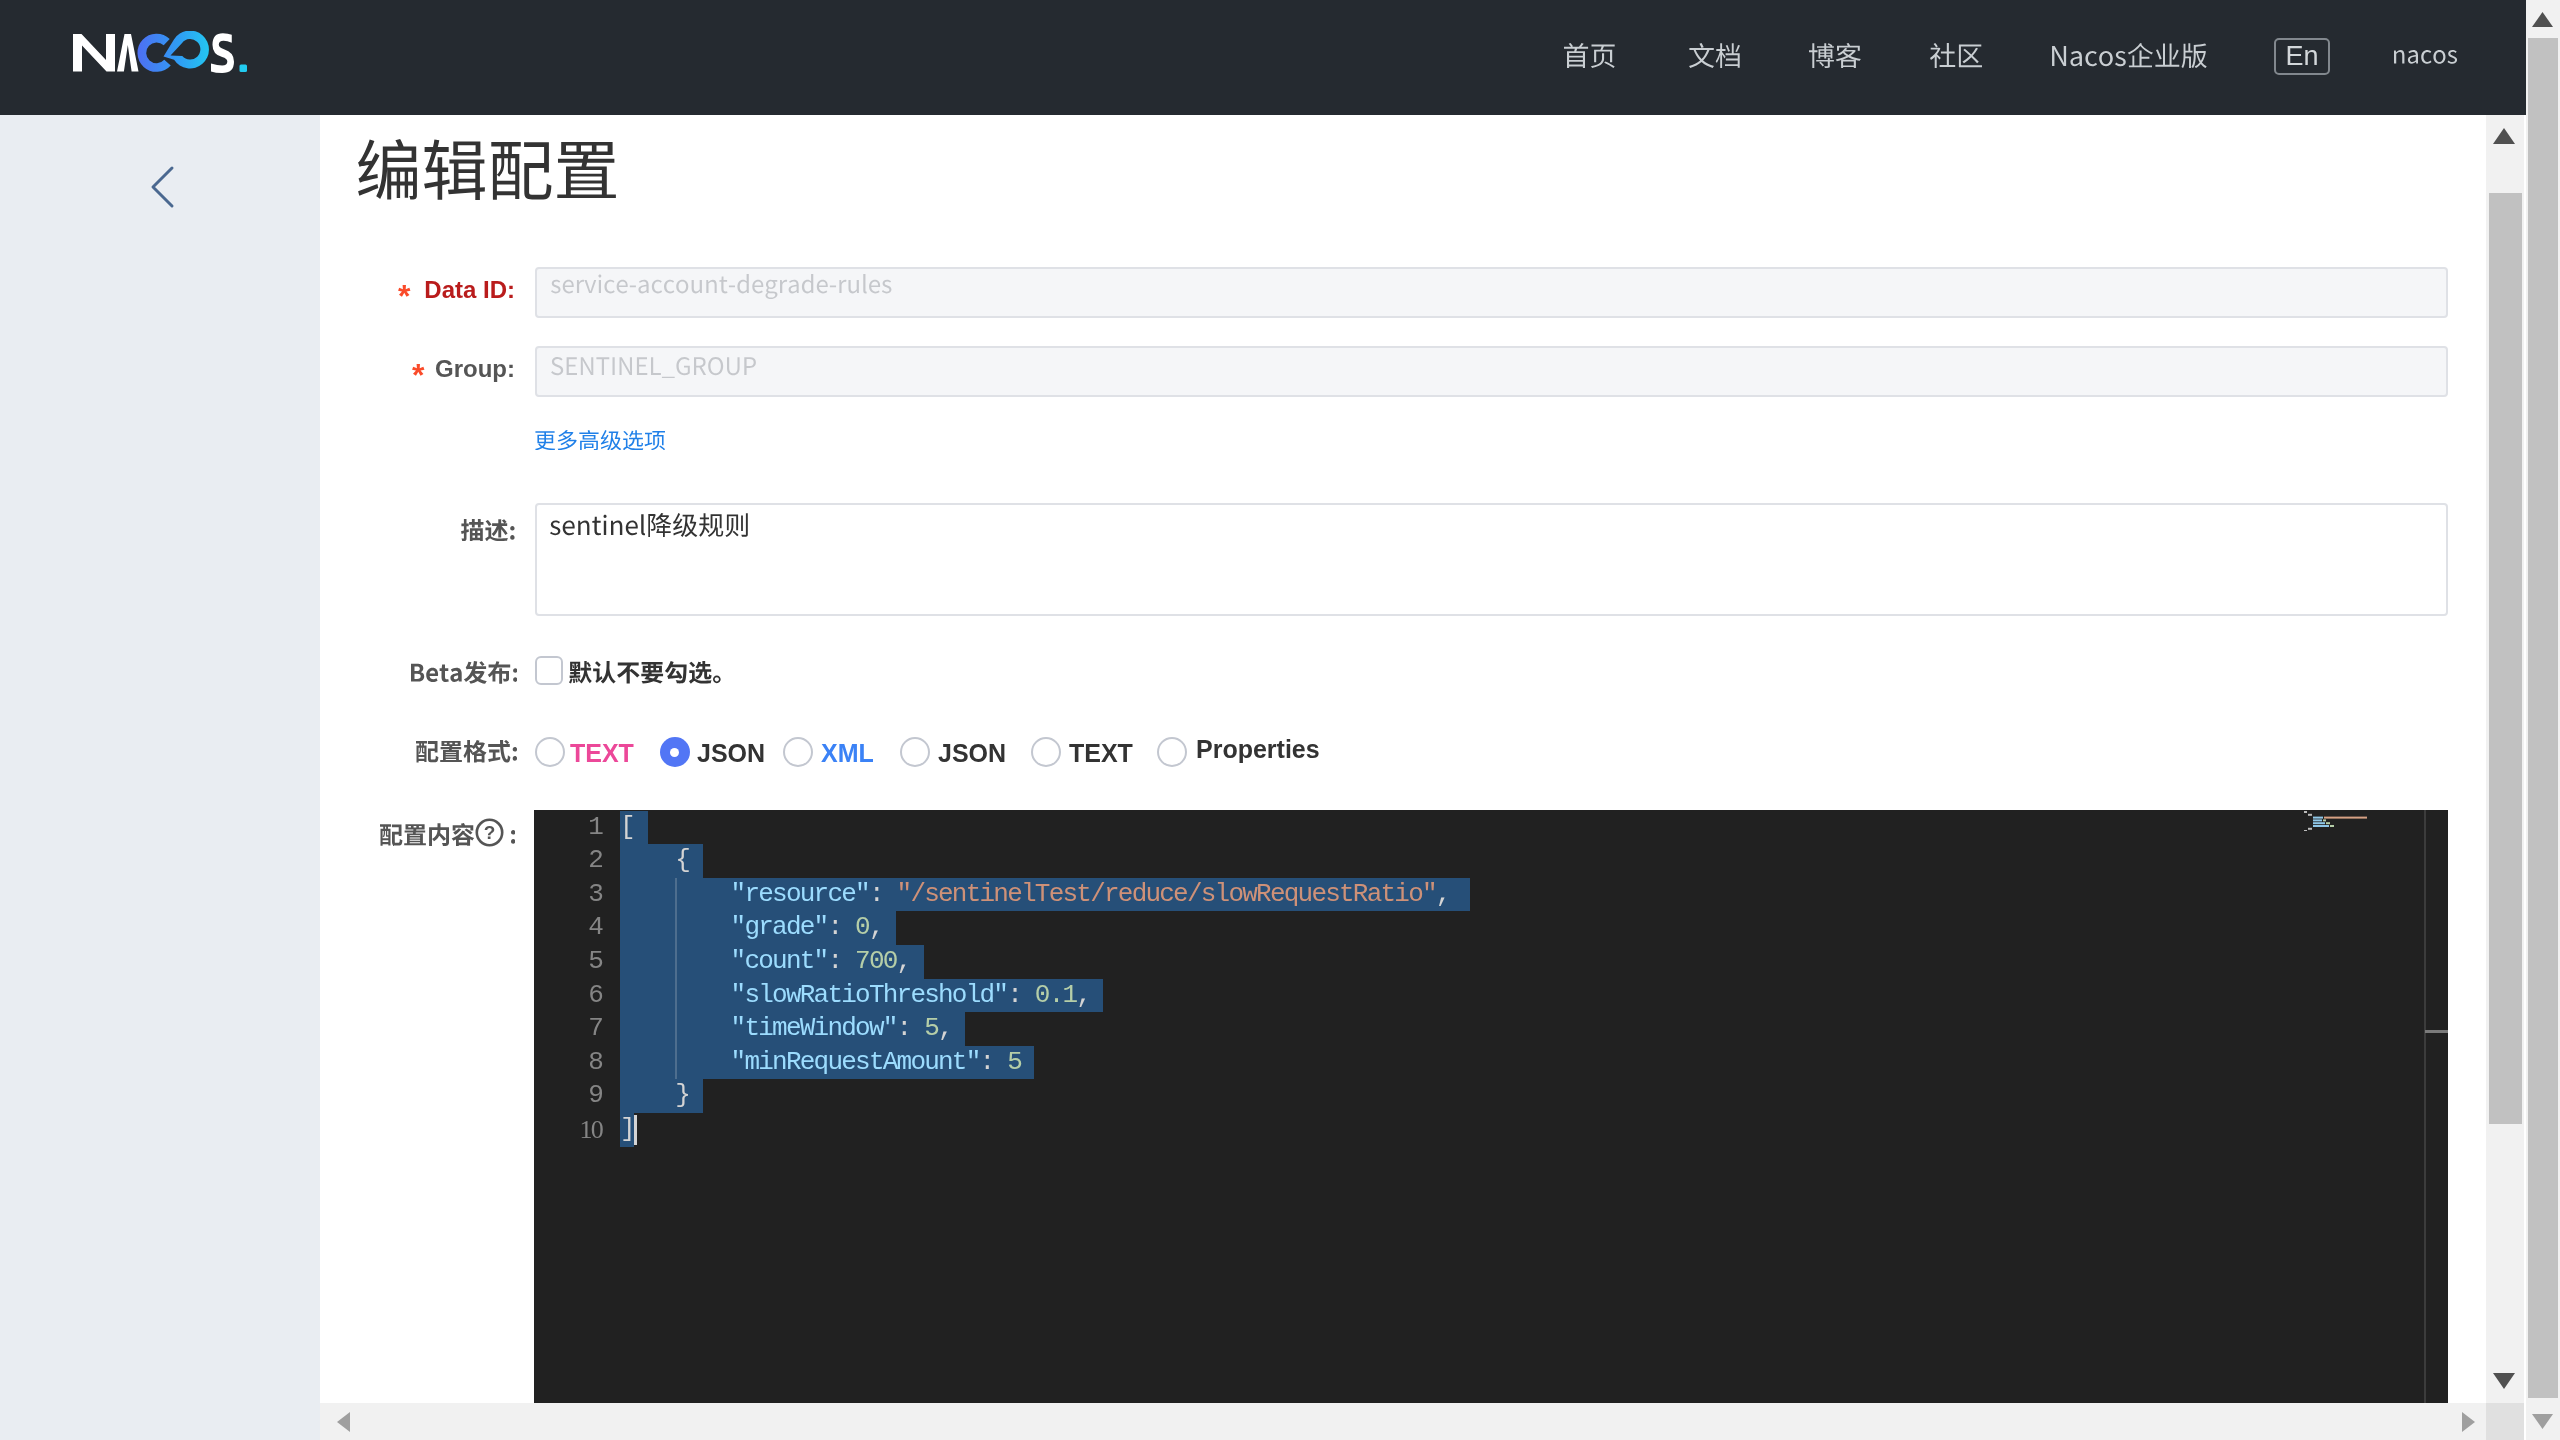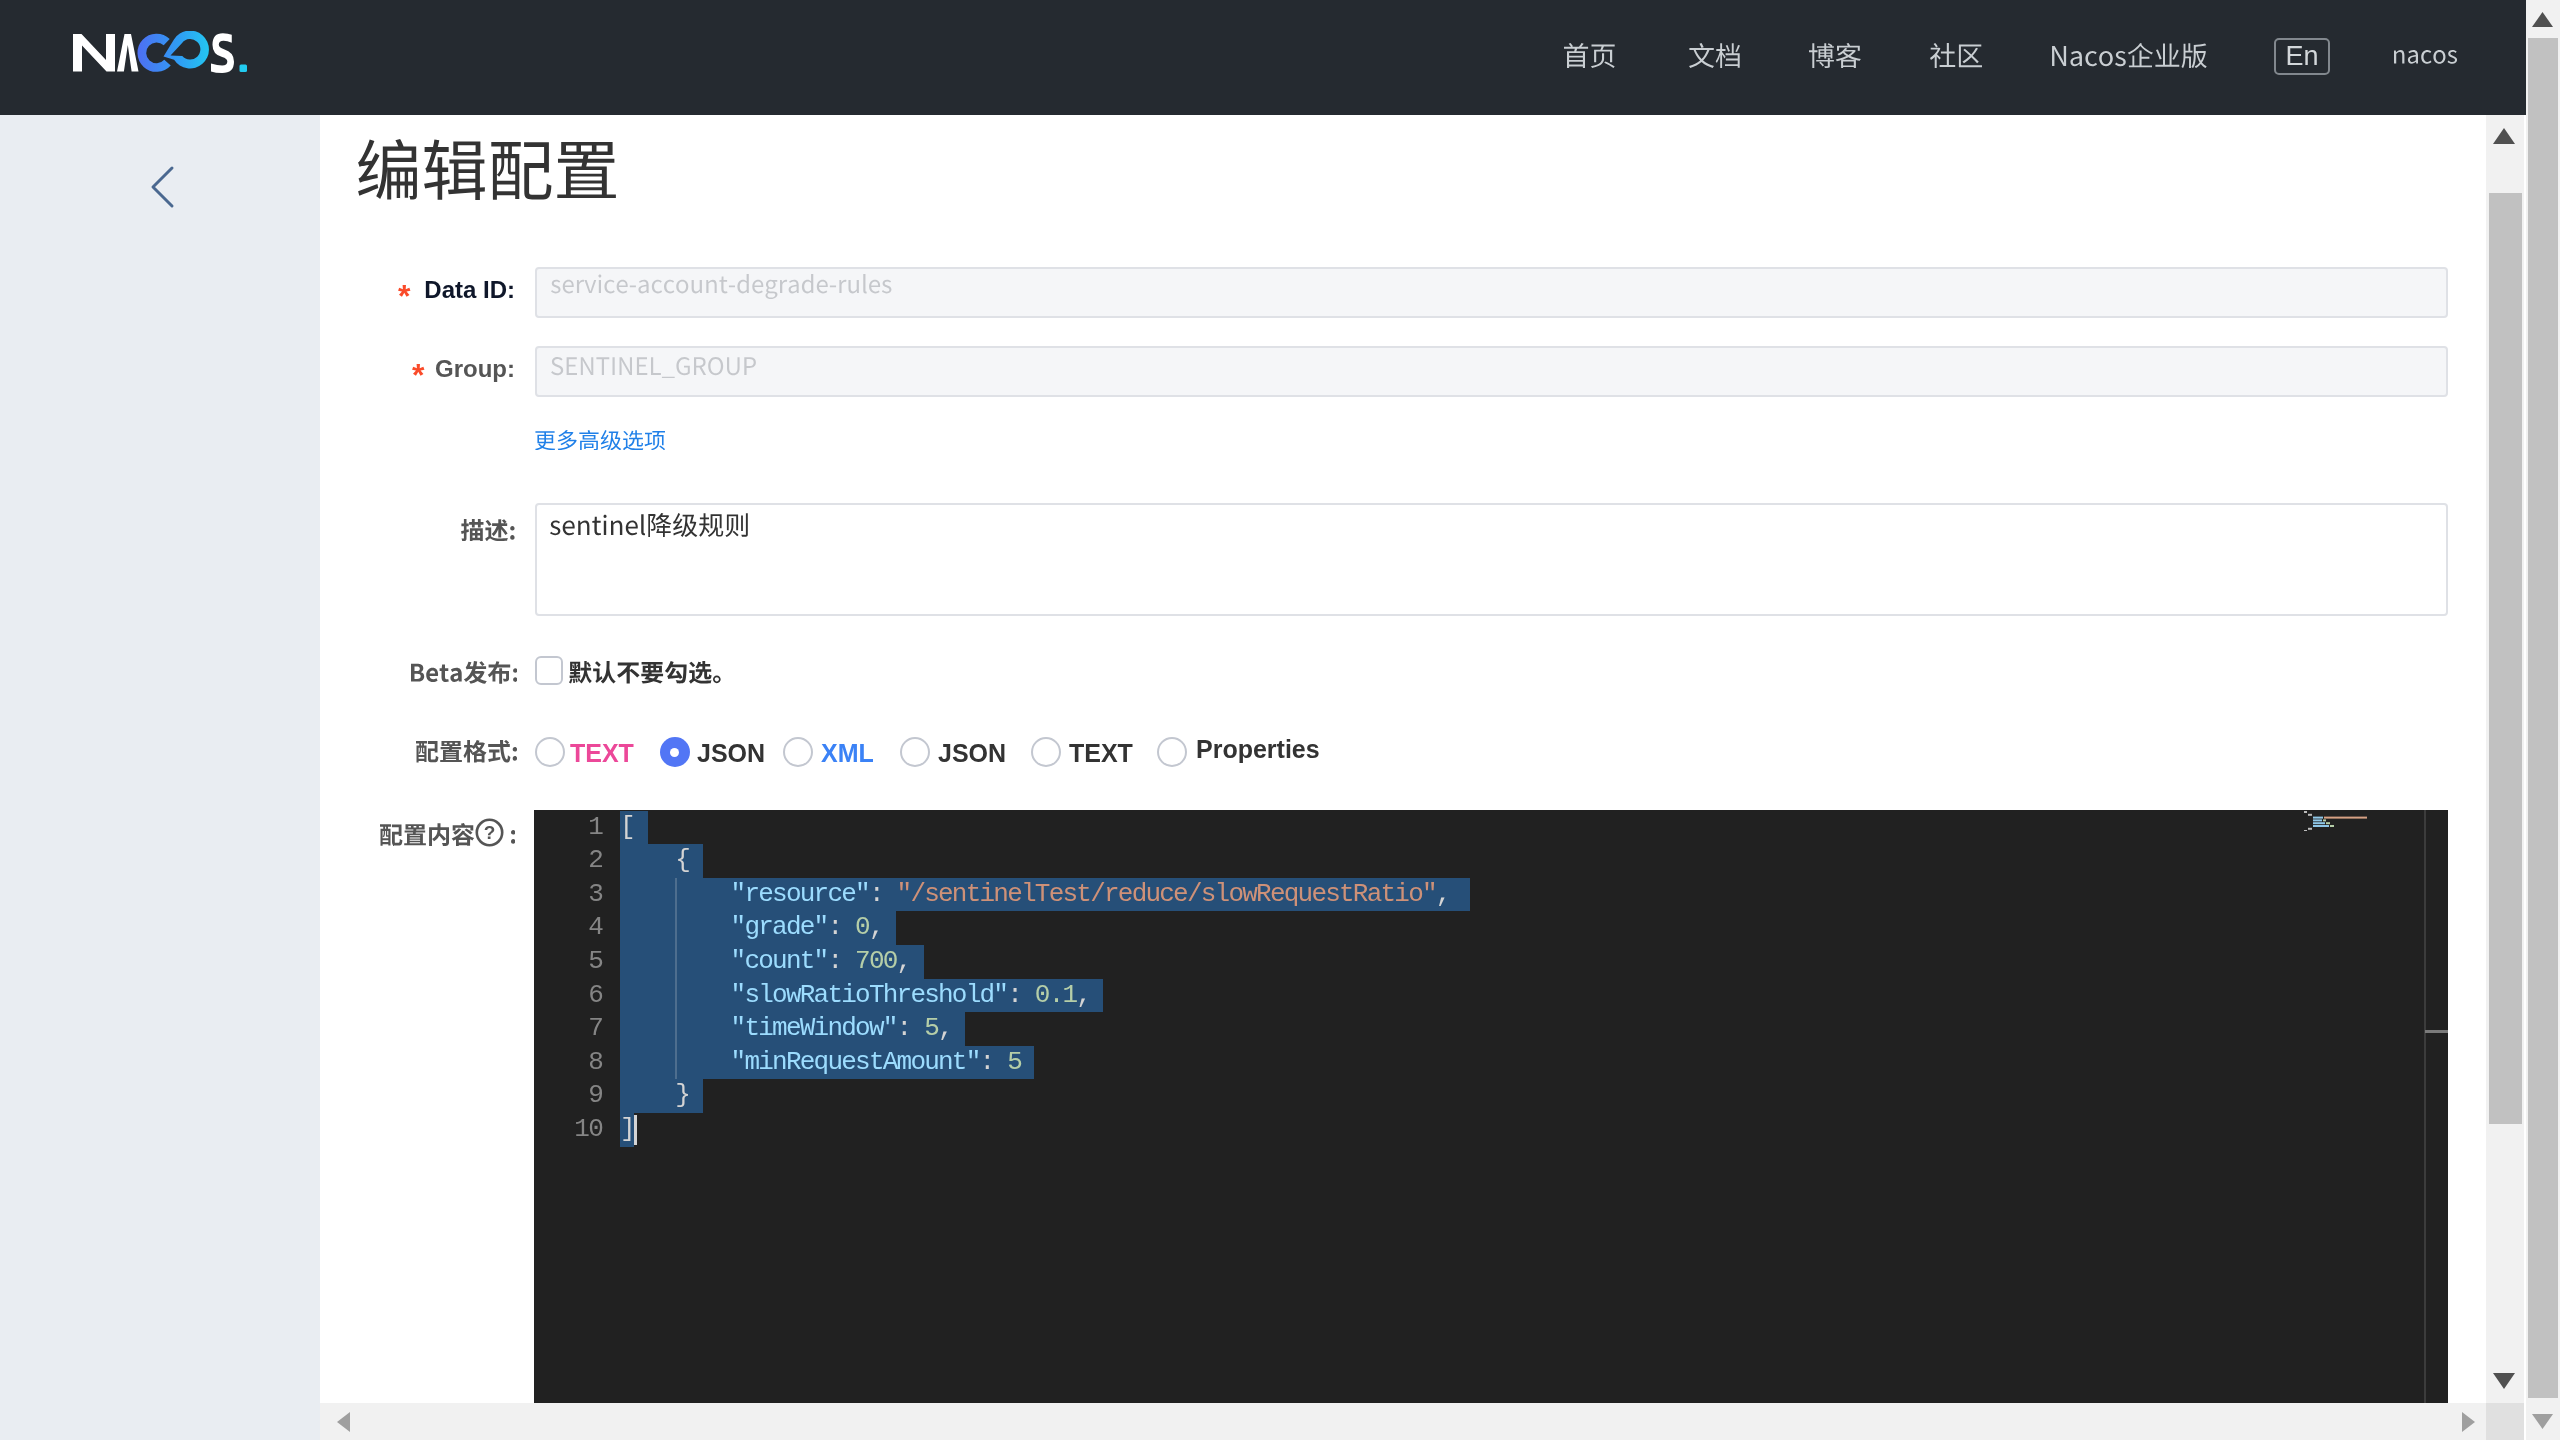--- a/index.html
+++ b/index.html
@@ -45,21 +45,21 @@
 <svg style="position:absolute;left:2394.0px;top:50.3px" width="63.1" height="13.7" viewBox="2.2 -13.4 63.1 13.7">
     <path fill="#c9ced2" d="M2.2 0.0H4.4V-9.5C5.7 -10.8 6.6 -11.4 8.0 -11.4C9.7 -11.4 10.4 -10.4 10.4 -8.0V0.0H12.6V-8.3C12.6 -11.6 11.4 -13.4 8.6 -13.4C6.9 -13.4 5.5 -12.4 4.3 -11.1H4.2L4.0 -13.0H2.2Z M19.8 0.3C21.5 0.3 22.9 -0.5 24.2 -1.6H24.2L24.4 0.0H26.2V-8.0C26.2 -11.3 24.9 -13.4 21.7 -13.4C19.6 -13.4 17.8 -12.4 16.6 -11.7L17.4 -10.2C18.5 -10.8 19.8 -11.5 21.4 -11.5C23.5 -11.5 24.0 -9.9 24.0 -8.3C18.5 -7.6 16.1 -6.2 16.1 -3.4C16.1 -1.0 17.7 0.3 19.8 0.3ZM20.5 -1.5C19.2 -1.5 18.2 -2.0 18.2 -3.5C18.2 -5.2 19.7 -6.3 24.0 -6.8V-3.2C22.8 -2.0 21.7 -1.5 20.5 -1.5Z M35.5 0.3C37.1 0.3 38.5 -0.3 39.7 -1.3L38.8 -2.8C37.9 -2.1 36.9 -1.5 35.7 -1.5C33.3 -1.5 31.7 -3.5 31.7 -6.5C31.7 -9.5 33.4 -11.5 35.8 -11.5C36.8 -11.5 37.6 -11.1 38.4 -10.4L39.5 -11.8C38.5 -12.6 37.4 -13.4 35.7 -13.4C32.3 -13.4 29.4 -10.8 29.4 -6.5C29.4 -2.2 32.0 0.3 35.5 0.3Z M47.7 0.3C50.9 0.3 53.7 -2.2 53.7 -6.5C53.7 -10.8 50.9 -13.4 47.7 -13.4C44.5 -13.4 41.6 -10.8 41.6 -6.5C41.6 -2.2 44.5 0.3 47.7 0.3ZM47.7 -1.5C45.4 -1.5 43.9 -3.5 43.9 -6.5C43.9 -9.5 45.4 -11.5 47.7 -11.5C49.9 -11.5 51.5 -9.5 51.5 -6.5C51.5 -3.5 49.9 -1.5 47.7 -1.5Z M60.6 0.3C63.6 0.3 65.3 -1.4 65.3 -3.6C65.3 -6.0 63.2 -6.8 61.3 -7.5C59.9 -8.1 58.5 -8.5 58.5 -9.8C58.5 -10.8 59.3 -11.7 60.9 -11.7C62.1 -11.7 63.0 -11.2 63.9 -10.5L64.9 -11.9C64.0 -12.7 62.5 -13.4 60.9 -13.4C58.1 -13.4 56.4 -11.7 56.4 -9.7C56.4 -7.4 58.4 -6.6 60.2 -5.9C61.7 -5.4 63.2 -4.8 63.2 -3.4C63.2 -2.3 62.4 -1.4 60.6 -1.4C59.1 -1.4 57.9 -2.0 56.8 -3.0L55.7 -1.5C56.9 -0.5 58.7 0.3 60.6 0.3Z"></path>
   </svg>
 <svg class="abs" style="left:148px;top:165px" width="28" height="44" viewBox="0 0 28 44">
 <path fill="none" stroke="#4a6890" stroke-width="3" stroke-linecap="round" stroke-linejoin="round" d="M24 3 L5 22 L24 41"></path>
   </svg>
 <svg style="position:absolute;left:358.0px;top:138.9px" width="257.9" height="61.1" viewBox="2.5 -55.8 257.9 61.1">
     <path fill="#333" d="M2.6 -3.6 3.8 1.0C9.2 -1.2 16.2 -4.0 22.8 -6.8L21.9 -10.8C14.7 -8.0 7.5 -5.2 2.6 -3.6ZM4.0 -27.9C5.0 -28.4 6.5 -28.7 13.5 -29.7C11.0 -25.5 8.7 -22.1 7.7 -20.9C5.7 -18.3 4.4 -16.6 3.0 -16.4C3.5 -15.2 4.2 -12.9 4.5 -12.0C5.7 -12.8 7.8 -13.5 22.4 -16.8C22.2 -17.9 22.0 -19.7 22.0 -20.9L11.0 -18.6C15.7 -24.7 20.3 -32.1 24.0 -39.4L20.0 -41.7C18.9 -39.1 17.5 -36.6 16.2 -34.1L8.8 -33.3C12.5 -39.1 16.2 -46.6 18.9 -53.8L14.2 -55.4C11.8 -47.5 7.4 -38.7 6.0 -36.6C4.7 -34.3 3.6 -32.7 2.5 -32.4C3.0 -31.2 3.8 -28.9 4.0 -27.9ZM41.2 -23.1V-13.3H35.7V-23.1ZM44.6 -23.1H49.2V-13.3H44.6ZM31.7 -27.2V4.8H35.7V-9.4H41.2V3.1H44.6V-9.4H49.2V3.0H52.6V-9.4H57.5V0.5C57.5 0.9 57.3 1.1 56.8 1.1C56.4 1.1 55.2 1.1 53.7 1.1C54.3 2.1 54.7 3.7 54.8 4.8C57.2 4.8 58.7 4.7 59.9 4.1C61.1 3.4 61.4 2.3 61.4 0.5V-27.3L57.5 -27.2ZM52.6 -23.1H57.5V-13.3H52.6ZM39.9 -54.5C41.0 -52.7 42.0 -50.3 42.8 -48.3H27.3V-34.0C27.3 -23.8 26.7 -9.2 20.7 1.4C21.7 1.8 23.8 3.3 24.6 4.2C30.7 -6.5 31.8 -22.1 31.9 -32.9H60.7V-48.3H48.1C47.3 -50.5 46.0 -53.5 44.6 -55.8ZM31.9 -44.1H56.1V-37.0H31.9Z M102.4 -49.6H120.1V-42.9H102.4ZM97.8 -53.3V-39.2H124.9V-53.3ZM71.3 -21.9C71.9 -22.4 73.9 -22.8 76.1 -22.8H82.1V-13.3L68.6 -11.0L69.7 -6.2L82.1 -8.7V5.0H86.7V-9.6L94.2 -11.2L93.9 -15.4L86.7 -14.1V-22.8H92.7V-27.3H86.7V-37.5H82.1V-27.3H75.8C77.6 -31.9 79.5 -37.3 81.0 -42.9H93.2V-47.7H82.3C82.8 -49.9 83.4 -52.2 83.8 -54.5L78.9 -55.4C78.6 -52.9 78.1 -50.2 77.5 -47.7H69.1V-42.9H76.4C75.0 -37.6 73.6 -33.3 72.9 -31.6C71.8 -28.7 71.0 -26.6 69.8 -26.3C70.4 -25.1 71.1 -22.8 71.3 -21.9ZM119.8 -31.2V-25.5H103.0V-31.2ZM92.4 -5.0 93.2 -0.5 119.8 -2.6V5.3H124.4V-3.0L129.3 -3.4L129.4 -7.6L124.4 -7.3V-31.2H128.9V-35.3H93.9V-31.2H98.4V-5.4ZM119.8 -21.7V-16.0H103.0V-21.7ZM119.8 -12.2V-6.9L103.0 -5.7V-12.2Z M168.6 -52.5V-47.7H188.6V-31.7H168.8V-3.0C168.8 3.0 170.6 4.6 176.7 4.6C178.0 4.6 186.4 4.6 187.8 4.6C193.8 4.6 195.3 1.6 195.9 -9.2C194.5 -9.5 192.5 -10.4 191.3 -11.3C190.9 -1.8 190.5 -0.1 187.5 -0.1C185.7 -0.1 178.7 -0.1 177.3 -0.1C174.2 -0.1 173.6 -0.5 173.6 -3.0V-26.9H188.6V-22.4H193.4V-52.5ZM141.4 -10.4H159.7V-3.6H141.4ZM141.4 -14.1V-36.5H145.9V-31.3C145.9 -27.7 145.3 -23.4 141.4 -20.1C142.1 -19.7 143.2 -18.7 143.6 -18.1C147.8 -21.9 148.7 -27.2 148.7 -31.2V-36.5H152.4V-24.0C152.4 -20.9 153.2 -20.3 155.8 -20.3C156.3 -20.3 158.5 -20.3 159.1 -20.3H159.7V-14.1ZM135.8 -52.9V-48.4H145.3V-40.8H137.4V5.0H141.4V0.5H159.7V4.1H163.8V-40.8H156.4V-48.4H165.3V-52.9ZM148.8 -40.8V-48.4H152.7V-40.8ZM155.2 -36.5H159.7V-23.2L159.5 -23.3C159.4 -23.2 159.3 -23.1 158.5 -23.1C158.1 -23.1 156.4 -23.1 156.1 -23.1C155.3 -23.1 155.2 -23.2 155.2 -24.1Z M241.0 -49.4H252.1V-43.4H241.0ZM225.5 -49.4H236.4V-43.4H225.5ZM210.5 -49.4H221.0V-43.4H210.5ZM210.5 -28.2V-0.4H201.8V3.3H260.4V-0.4H251.3V-28.2H230.7L231.6 -32.1H258.9V-36.0H232.3L233.0 -39.8H257.1V-52.9H205.7V-39.8H228.0L227.4 -36.0H202.5V-32.1H226.8L226.0 -28.2ZM215.3 -0.4V-4.5H246.4V-0.4ZM215.3 -18.2H246.4V-14.3H215.3ZM215.3 -21.1V-24.8H246.4V-21.1ZM215.3 -11.4H246.4V-7.5H215.3Z"></path>
   </svg>
 <div class="abs" style="left:398px;top:278px;font-size:32px;font-weight:bold;color:#fa4b2a">*</div>
-<div class="abs" style="left:330px;top:277px;width:185px;height:26px;line-height:26px;text-align:right;font-size:24px;font-weight:bold;color:#0f172a">Data ID:</div>
+<div class="abs" style="left:330px;top:277px;width:185px;height:26px;line-height:26px;text-align:right;font-size:24px;font-weight:bold;color:#b91c1c">Data ID:</div>
 <div class="abs" style="left:535px;top:267px;width:1913px;height:51px;background:#f5f6f8;border:2px solid #dfe1e6;border-radius:4px"></div>
 <svg style="position:absolute;left:551.0px;top:273.9px" width="340.5" height="25.1" viewBox="0.8 -19.1 340.5 25.1">
     <path fill="#c6c8cc" d="M5.6 0.3C8.7 0.3 10.3 -1.4 10.3 -3.6C10.3 -6.0 8.3 -6.8 6.4 -7.5C4.9 -8.1 3.6 -8.5 3.6 -9.8C3.6 -10.8 4.3 -11.7 6.0 -11.7C7.2 -11.7 8.1 -11.2 9.0 -10.5L10.0 -11.9C9.0 -12.7 7.6 -13.4 6.0 -13.4C3.1 -13.4 1.5 -11.7 1.5 -9.7C1.5 -7.4 3.5 -6.6 5.3 -5.9C6.7 -5.4 8.3 -4.8 8.3 -3.4C8.3 -2.3 7.4 -1.4 5.7 -1.4C4.1 -1.4 3.0 -2.0 1.8 -3.0L0.8 -1.5C2.0 -0.5 3.8 0.3 5.6 0.3Z M18.7 0.3C20.5 0.3 21.9 -0.3 23.0 -1.0L22.2 -2.5C21.2 -1.8 20.2 -1.4 19.0 -1.4C16.5 -1.4 14.8 -3.2 14.6 -6.0H23.4C23.5 -6.3 23.5 -6.8 23.5 -7.2C23.5 -11.0 21.6 -13.4 18.3 -13.4C15.3 -13.4 12.5 -10.8 12.5 -6.5C12.5 -2.2 15.2 0.3 18.7 0.3ZM14.6 -7.6C14.9 -10.2 16.5 -11.6 18.4 -11.6C20.4 -11.6 21.6 -10.2 21.6 -7.6Z M26.7 0.0H28.9V-8.4C29.8 -10.6 31.1 -11.4 32.2 -11.4C32.8 -11.4 33.0 -11.3 33.5 -11.2L33.9 -13.1C33.5 -13.3 33.1 -13.4 32.5 -13.4C31.1 -13.4 29.7 -12.3 28.8 -10.7H28.8L28.5 -13.0H26.7Z M38.9 0.0H41.4L46.0 -13.0H43.9L41.4 -5.6C41.0 -4.3 40.6 -3.0 40.2 -1.8H40.1C39.7 -3.0 39.3 -4.3 38.9 -5.6L36.4 -13.0H34.2Z M48.6 0.0H50.8V-13.0H48.6ZM49.7 -15.7C50.5 -15.7 51.1 -16.3 51.1 -17.2C51.1 -18.0 50.5 -18.6 49.7 -18.6C48.8 -18.6 48.2 -18.0 48.2 -17.2C48.2 -16.3 48.8 -15.7 49.7 -15.7Z M60.3 0.3C61.8 0.3 63.3 -0.3 64.5 -1.3L63.6 -2.8C62.7 -2.1 61.7 -1.5 60.5 -1.5C58.1 -1.5 56.4 -3.5 56.4 -6.5C56.4 -9.5 58.2 -11.5 60.6 -11.5C61.6 -11.5 62.4 -11.1 63.1 -10.4L64.2 -11.8C63.3 -12.6 62.2 -13.4 60.5 -13.4C57.1 -13.4 54.2 -10.8 54.2 -6.5C54.2 -2.2 56.8 0.3 60.3 0.3Z M72.7 0.3C74.4 0.3 75.8 -0.3 76.9 -1.0L76.2 -2.5C75.2 -1.8 74.2 -1.4 72.9 -1.4C70.4 -1.4 68.7 -3.2 68.6 -6.0H77.4C77.4 -6.3 77.5 -6.8 77.5 -7.2C77.5 -11.0 75.6 -13.4 72.3 -13.4C69.3 -13.4 66.4 -10.8 66.4 -6.5C66.4 -2.2 69.2 0.3 72.7 0.3ZM68.6 -7.6C68.8 -10.2 70.5 -11.6 72.3 -11.6C74.4 -11.6 75.6 -10.2 75.6 -7.6Z M79.6 -5.9H85.7V-7.6H79.6Z M92.0 0.3C93.6 0.3 95.1 -0.5 96.3 -1.6H96.4L96.6 0.0H98.4V-8.0C98.4 -11.3 97.1 -13.4 93.9 -13.4C91.8 -13.4 90.0 -12.4 88.8 -11.7L89.6 -10.2C90.6 -10.8 92.0 -11.5 93.5 -11.5C95.7 -11.5 96.2 -9.9 96.2 -8.3C90.7 -7.6 88.2 -6.2 88.2 -3.4C88.2 -1.0 89.8 0.3 92.0 0.3ZM92.6 -1.5C91.3 -1.5 90.3 -2.0 90.3 -3.5C90.3 -5.2 91.8 -6.3 96.2 -6.8V-3.2C94.9 -2.0 93.9 -1.5 92.6 -1.5Z M107.7 0.3C109.2 0.3 110.7 -0.3 111.9 -1.3L110.9 -2.8C110.1 -2.1 109.1 -1.5 107.9 -1.5C105.5 -1.5 103.8 -3.5 103.8 -6.5C103.8 -9.5 105.6 -11.5 107.9 -11.5C108.9 -11.5 109.8 -11.1 110.5 -10.4L111.6 -11.8C110.7 -12.6 109.5 -13.4 107.8 -13.4C104.5 -13.4 101.6 -10.8 101.6 -6.5C101.6 -2.2 104.2 0.3 107.7 0.3Z M119.9 0.3C121.5 0.3 123.0 -0.3 124.1 -1.3L123.2 -2.8C122.4 -2.1 121.3 -1.5 120.1 -1.5C117.7 -1.5 116.1 -3.5 116.1 -6.5C116.1 -9.5 117.8 -11.5 120.2 -11.5C121.2 -11.5 122.0 -11.1 122.8 -10.4L123.9 -11.8C123.0 -12.6 121.8 -13.4 120.1 -13.4C116.7 -13.4 113.8 -10.8 113.8 -6.5C113.8 -2.2 116.4 0.3 119.9 0.3Z M132.1 0.3C135.3 0.3 138.1 -2.2 138.1 -6.5C138.1 -10.8 135.3 -13.4 132.1 -13.4C128.9 -13.4 126.0 -10.8 126.0 -6.5C126.0 -2.2 128.9 0.3 132.1 0.3ZM132.1 -1.5C129.8 -1.5 128.3 -3.5 128.3 -6.5C128.3 -9.5 129.8 -11.5 132.1 -11.5C134.3 -11.5 135.9 -9.5 135.9 -6.5C135.9 -3.5 134.3 -1.5 132.1 -1.5Z M145.4 0.3C147.1 0.3 148.4 -0.6 149.7 -2.0H149.7L149.9 0.0H151.7V-13.0H149.5V-3.8C148.3 -2.3 147.4 -1.6 146.0 -1.6C144.3 -1.6 143.6 -2.6 143.6 -5.0V-13.0H141.4V-4.8C141.4 -1.4 142.6 0.3 145.4 0.3Z M156.1 0.0H158.3V-9.5C159.6 -10.8 160.5 -11.4 161.9 -11.4C163.6 -11.4 164.4 -10.4 164.4 -8.0V0.0H166.5V-8.3C166.5 -11.6 165.3 -13.4 162.6 -13.4C160.8 -13.4 159.4 -12.4 158.2 -11.1H158.1L157.9 -13.0H156.1Z M174.8 0.3C175.7 0.3 176.5 0.1 177.3 -0.2L176.8 -1.8C176.4 -1.6 175.8 -1.5 175.3 -1.5C173.8 -1.5 173.3 -2.4 173.3 -4.0V-11.3H176.9V-13.0H173.3V-16.7H171.5L171.3 -13.0L169.2 -12.9V-11.3H171.1V-4.0C171.1 -1.4 172.1 0.3 174.8 0.3Z M178.7 -5.9H184.8V-7.6H178.7Z M192.6 0.3C194.1 0.3 195.5 -0.5 196.5 -1.5H196.6L196.8 0.0H198.6V-19.1H196.4V-14.1L196.5 -11.9C195.4 -12.8 194.4 -13.4 192.8 -13.4C189.9 -13.4 187.2 -10.7 187.2 -6.5C187.2 -2.2 189.3 0.3 192.6 0.3ZM193.1 -1.5C190.8 -1.5 189.5 -3.4 189.5 -6.5C189.5 -9.5 191.1 -11.5 193.2 -11.5C194.3 -11.5 195.3 -11.1 196.4 -10.2V-3.3C195.3 -2.1 194.3 -1.5 193.1 -1.5Z M208.3 0.3C210.0 0.3 211.4 -0.3 212.6 -1.0L211.8 -2.5C210.8 -1.8 209.8 -1.4 208.5 -1.4C206.1 -1.4 204.4 -3.2 204.2 -6.0H213.0C213.0 -6.3 213.1 -6.8 213.1 -7.2C213.1 -11.0 211.2 -13.4 207.9 -13.4C204.9 -13.4 202.1 -10.8 202.1 -6.5C202.1 -2.2 204.8 0.3 208.3 0.3ZM204.2 -7.6C204.5 -10.2 206.1 -11.6 207.9 -11.6C210.0 -11.6 211.2 -10.2 211.2 -7.6Z M220.7 6.0C224.7 6.0 227.3 3.9 227.3 1.5C227.3 -0.7 225.8 -1.6 222.8 -1.6H220.2C218.4 -1.6 217.9 -2.2 217.9 -3.0C217.9 -3.7 218.3 -4.2 218.8 -4.6C219.3 -4.3 220.1 -4.1 220.7 -4.1C223.4 -4.1 225.5 -5.9 225.5 -8.7C225.5 -9.8 225.0 -10.8 224.4 -11.4H227.1V-13.0H222.5C222.1 -13.2 221.4 -13.4 220.7 -13.4C218.1 -13.4 215.8 -11.6 215.8 -8.7C215.8 -7.2 216.6 -5.9 217.5 -5.2V-5.1C216.8 -4.6 216.1 -3.8 216.1 -2.7C216.1 -1.7 216.6 -1.0 217.2 -0.6V-0.4C216.0 0.3 215.3 1.4 215.3 2.5C215.3 4.8 217.5 6.0 220.7 6.0ZM220.7 -5.6C219.2 -5.6 217.9 -6.8 217.9 -8.7C217.9 -10.6 219.2 -11.8 220.7 -11.8C222.2 -11.8 223.5 -10.6 223.5 -8.7C223.5 -6.8 222.2 -5.6 220.7 -5.6ZM221.0 4.5C218.6 4.5 217.2 3.6 217.2 2.2C217.2 1.5 217.6 0.7 218.6 0.0C219.1 0.1 219.8 0.2 220.2 0.2H222.5C224.2 0.2 225.1 0.6 225.1 1.8C225.1 3.2 223.5 4.5 221.0 4.5Z M229.8 0.0H232.1V-8.4C232.9 -10.6 234.2 -11.4 235.3 -11.4C235.9 -11.4 236.2 -11.3 236.6 -11.2L237.0 -13.1C236.6 -13.3 236.2 -13.4 235.6 -13.4C234.2 -13.4 232.8 -12.3 231.9 -10.7H231.9L231.6 -13.0H229.8Z M242.2 0.3C243.8 0.3 245.2 -0.5 246.5 -1.6H246.6L246.7 0.0H248.5V-8.0C248.5 -11.3 247.2 -13.4 244.0 -13.4C241.9 -13.4 240.1 -12.4 238.9 -11.7L239.8 -10.2C240.8 -10.8 242.2 -11.5 243.7 -11.5C245.8 -11.5 246.4 -9.9 246.4 -8.3C240.8 -7.6 238.4 -6.2 238.4 -3.4C238.4 -1.0 240.0 0.3 242.2 0.3ZM242.8 -1.5C241.5 -1.5 240.5 -2.0 240.5 -3.5C240.5 -5.2 242.0 -6.3 246.4 -6.8V-3.2C245.1 -2.0 244.0 -1.5 242.8 -1.5Z M257.1 0.3C258.7 0.3 260.1 -0.5 261.1 -1.5H261.1L261.3 0.0H263.1V-19.1H260.9V-14.1L261.0 -11.9C259.9 -12.8 258.9 -13.4 257.4 -13.4C254.4 -13.4 251.7 -10.7 251.7 -6.5C251.7 -2.2 253.8 0.3 257.1 0.3ZM257.6 -1.5C255.3 -1.5 254.0 -3.4 254.0 -6.5C254.0 -9.5 255.7 -11.5 257.8 -11.5C258.8 -11.5 259.8 -11.1 260.9 -10.2V-3.3C259.8 -2.1 258.8 -1.5 257.6 -1.5Z M272.8 0.3C274.6 0.3 276.0 -0.3 277.1 -1.0L276.3 -2.5C275.4 -1.8 274.3 -1.4 273.1 -1.4C270.6 -1.4 268.9 -3.2 268.8 -6.0H277.5C277.6 -6.3 277.6 -6.8 277.6 -7.2C277.6 -11.0 275.8 -13.4 272.4 -13.4C269.4 -13.4 266.6 -10.8 266.6 -6.5C266.6 -2.2 269.4 0.3 272.8 0.3ZM268.7 -7.6C269.0 -10.2 270.6 -11.6 272.5 -11.6C274.5 -11.6 275.7 -10.2 275.7 -7.6Z M279.7 -5.9H285.9V-7.6H279.7Z M289.2 0.0H291.4V-8.4C292.2 -10.6 293.6 -11.4 294.6 -11.4C295.2 -11.4 295.5 -11.3 295.9 -11.2L296.3 -13.1C295.9 -13.3 295.5 -13.4 294.9 -13.4C293.5 -13.4 292.2 -12.3 291.2 -10.7H291.2L291.0 -13.0H289.2Z M302.3 0.3C304.1 0.3 305.4 -0.6 306.6 -2.0H306.7L306.8 0.0H308.7V-13.0H306.5V-3.8C305.2 -2.3 304.3 -1.6 303.0 -1.6C301.2 -1.6 300.5 -2.6 300.5 -5.0V-13.0H298.3V-4.8C298.3 -1.4 299.5 0.3 302.3 0.3Z M315.4 0.3C316.0 0.3 316.3 0.2 316.6 0.1L316.3 -1.6C316.1 -1.5 316.0 -1.5 315.9 -1.5C315.5 -1.5 315.3 -1.8 315.3 -2.4V-19.1H313.1V-2.6C313.1 -0.7 313.7 0.3 315.4 0.3Z M325.2 0.3C326.9 0.3 328.3 -0.3 329.4 -1.0L328.7 -2.5C327.7 -1.8 326.7 -1.4 325.4 -1.4C322.9 -1.4 321.2 -3.2 321.1 -6.0H329.9C329.9 -6.3 330.0 -6.8 330.0 -7.2C330.0 -11.0 328.1 -13.4 324.7 -13.4C321.8 -13.4 318.9 -10.8 318.9 -6.5C318.9 -2.2 321.7 0.3 325.2 0.3ZM321.0 -7.6C321.3 -10.2 322.9 -11.6 324.8 -11.6C326.8 -11.6 328.0 -10.2 328.0 -7.6Z M336.6 0.3C339.6 0.3 341.3 -1.4 341.3 -3.6C341.3 -6.0 339.2 -6.8 337.3 -7.5C335.9 -8.1 334.5 -8.5 334.5 -9.8C334.5 -10.8 335.3 -11.7 337.0 -11.7C338.1 -11.7 339.0 -11.2 339.9 -10.5L341.0 -11.9C340.0 -12.7 338.5 -13.4 336.9 -13.4C334.1 -13.4 332.4 -11.7 332.4 -9.7C332.4 -7.4 334.4 -6.6 336.2 -5.9C337.7 -5.4 339.2 -4.8 339.2 -3.4C339.2 -2.3 338.4 -1.4 336.6 -1.4C335.1 -1.4 333.9 -2.0 332.8 -3.0L331.7 -1.5C333.0 -0.5 334.7 0.3 336.6 0.3Z"></path>
   </svg>
 <div class="abs" style="left:412px;top:357px;font-size:32px;font-weight:bold;color:#fa4b2a">*</div>
 <div class="abs" style="left:330px;top:356px;width:185px;height:26px;line-height:26px;text-align:right;font-size:24px;font-weight:bold;color:#555">Group:</div>
 <div class="abs" style="left:535px;top:346px;width:1913px;height:51px;background:#f5f6f8;border:2px solid #dfe1e6;border-radius:4px"></div>
 <svg style="position:absolute;left:551.0px;top:356.7px" width="204.9" height="21.3" viewBox="1.1 -17.9 204.9 21.3">
     <path fill="#c6c8cc" d="M7.3 0.3C11.0 0.3 13.3 -1.9 13.3 -4.7C13.3 -7.3 11.7 -8.5 9.6 -9.4L7.2 -10.5C5.8 -11.0 4.2 -11.7 4.2 -13.4C4.2 -15.0 5.5 -16.0 7.5 -16.0C9.1 -16.0 10.4 -15.3 11.5 -14.3L12.7 -15.7C11.4 -17.0 9.6 -17.9 7.5 -17.9C4.3 -17.9 2.0 -16.0 2.0 -13.2C2.0 -10.7 3.9 -9.4 5.5 -8.7L8.1 -7.6C9.7 -6.9 11.0 -6.3 11.0 -4.5C11.0 -2.8 9.6 -1.6 7.3 -1.6C5.5 -1.6 3.7 -2.5 2.5 -3.8L1.2 -2.3C2.7 -0.7 4.8 0.3 7.3 0.3Z M16.7 0.0H27.1V-1.9H18.9V-8.3H25.6V-10.2H18.9V-15.7H26.9V-17.6H16.7Z M30.9 0.0H33.0V-9.2C33.0 -11.1 32.8 -13.0 32.7 -14.7H32.8L34.7 -11.1L41.1 0.0H43.4V-17.6H41.3V-8.4C41.3 -6.6 41.4 -4.6 41.6 -2.9H41.4L39.6 -6.5L33.1 -17.6H30.9Z M51.9 0.0H54.1V-15.7H59.4V-17.6H46.5V-15.7H51.9Z M62.6 0.0H64.8V-17.6H62.6Z M69.6 0.0H71.7V-9.2C71.7 -11.1 71.5 -13.0 71.4 -14.7H71.5L73.4 -11.1L79.8 0.0H82.1V-17.6H80.0V-8.4C80.0 -6.6 80.2 -4.6 80.3 -2.9H80.2L78.3 -6.5L71.9 -17.6H69.6Z M87.0 0.0H97.4V-1.9H89.2V-8.3H95.9V-10.2H89.2V-15.7H97.1V-17.6H87.0Z M101.1 0.0H111.0V-1.9H103.3V-17.6H101.1Z M112.0 3.4H124.8V1.9H112.0Z M134.5 0.3C136.8 0.3 138.8 -0.6 139.9 -1.7V-9.1H134.1V-7.3H137.9V-2.7C137.2 -2.0 135.9 -1.6 134.7 -1.6C130.9 -1.6 128.8 -4.4 128.8 -8.9C128.8 -13.2 131.1 -16.0 134.7 -16.0C136.4 -16.0 137.6 -15.2 138.5 -14.3L139.7 -15.7C138.6 -16.8 137.0 -17.9 134.6 -17.9C129.9 -17.9 126.5 -14.5 126.5 -8.8C126.5 -3.1 129.8 0.3 134.5 0.3Z M146.3 -9.2V-15.8H149.3C152.0 -15.8 153.5 -15.0 153.5 -12.7C153.5 -10.4 152.0 -9.2 149.3 -9.2ZM153.7 0.0H156.2L151.8 -7.7C154.2 -8.3 155.7 -9.9 155.7 -12.7C155.7 -16.3 153.2 -17.6 149.6 -17.6H144.1V0.0H146.3V-7.5H149.5Z M165.8 0.3C170.2 0.3 173.3 -3.2 173.3 -8.9C173.3 -14.5 170.2 -17.9 165.8 -17.9C161.4 -17.9 158.3 -14.5 158.3 -8.9C158.3 -3.2 161.4 0.3 165.8 0.3ZM165.8 -1.6C162.6 -1.6 160.6 -4.5 160.6 -8.9C160.6 -13.2 162.6 -16.0 165.8 -16.0C169.0 -16.0 171.0 -13.2 171.0 -8.9C171.0 -4.5 169.0 -1.6 165.8 -1.6Z M183.4 0.3C187.0 0.3 189.7 -1.6 189.7 -7.2V-17.6H187.6V-7.2C187.6 -3.0 185.7 -1.6 183.4 -1.6C181.1 -1.6 179.3 -3.0 179.3 -7.2V-17.6H177.1V-7.2C177.1 -1.6 179.8 0.3 183.4 0.3Z M194.4 0.0H196.7V-7.0H199.6C203.4 -7.0 206.0 -8.7 206.0 -12.4C206.0 -16.3 203.4 -17.6 199.5 -17.6H194.4ZM196.7 -8.8V-15.8H199.2C202.3 -15.8 203.8 -15.0 203.8 -12.4C203.8 -9.9 202.4 -8.8 199.3 -8.8Z"></path>
   </svg>
@@ -130,21 +130,21 @@
 <div class="abs ln" style="left:540px;top:945.0px;width:62px;font-family:Liberation Mono,monospace;font-size:26px;letter-spacing:-1.775px;white-space:pre;height:33.6px;line-height:33.6px">5</div>
 <div class="abs" style="left:620px;top:945.0px;font-family:Liberation Mono,monospace;font-size:26px;letter-spacing:-1.775px;white-space:pre;height:33.6px;line-height:33.6px">    <s class="k">    "count"</s><s class="p">: </s><s class="n">700</s><s class="p">,</s></div>
 <div class="abs ln" style="left:540px;top:978.6px;width:62px;font-family:Liberation Mono,monospace;font-size:26px;letter-spacing:-1.775px;white-space:pre;height:33.6px;line-height:33.6px">6</div>
 <div class="abs" style="left:620px;top:978.6px;font-family:Liberation Mono,monospace;font-size:26px;letter-spacing:-1.775px;white-space:pre;height:33.6px;line-height:33.6px">    <s class="k">    "slowRatioThreshold"</s><s class="p">: </s><s class="n">0.1</s><s class="p">,</s></div>
 <div class="abs ln" style="left:540px;top:1012.2px;width:62px;font-family:Liberation Mono,monospace;font-size:26px;letter-spacing:-1.775px;white-space:pre;height:33.6px;line-height:33.6px">7</div>
 <div class="abs" style="left:620px;top:1012.2px;font-family:Liberation Mono,monospace;font-size:26px;letter-spacing:-1.775px;white-space:pre;height:33.6px;line-height:33.6px">    <s class="k">    "timeWindow"</s><s class="p">: </s><s class="n">5</s><s class="p">,</s></div>
 <div class="abs ln" style="left:540px;top:1045.8px;width:62px;font-family:Liberation Mono,monospace;font-size:26px;letter-spacing:-1.775px;white-space:pre;height:33.6px;line-height:33.6px">8</div>
 <div class="abs" style="left:620px;top:1045.8px;font-family:Liberation Mono,monospace;font-size:26px;letter-spacing:-1.775px;white-space:pre;height:33.6px;line-height:33.6px">    <s class="k">    "minRequestAmount"</s><s class="p">: </s><s class="n">5</s></div>
 <div class="abs ln" style="left:540px;top:1079.4px;width:62px;font-family:Liberation Mono,monospace;font-size:26px;letter-spacing:-1.775px;white-space:pre;height:33.6px;line-height:33.6px">9</div>
 <div class="abs" style="left:620px;top:1079.4px;font-family:Liberation Mono,monospace;font-size:26px;letter-spacing:-1.775px;white-space:pre;height:33.6px;line-height:33.6px"><s class="p">    }</s></div>
-<div class="abs ln" style="left:540px;top:1113.0px;width:62px;font-family:Liberation Mono, monospace;font-size:26px;letter-spacing:-1.775px;white-space:pre;height:33.6px;line-height:33.6px">10</div>
+<div class="abs ln" style="left:540px;top:1113.0px;width:62px;font-family:Liberation Serif, serif;font-size:26px;letter-spacing:-1.775px;white-space:pre;height:33.6px;line-height:33.6px">10</div>
 <div class="abs" style="left:620px;top:1113.0px;font-family:Liberation Mono,monospace;font-size:26px;letter-spacing:-1.775px;white-space:pre;height:33.6px;line-height:33.6px"><s class="p">]</s></div>
 <div class="abs" style="left:634px;top:1115.0px;width:3px;height:30px;background:#d4d4d4"></div>
 <svg class="abs" style="left:2303px;top:811px" width="66" height="20" viewBox="0 0 66 20">
 <rect x="1" y="0" width="3" height="2" fill="#bbb"></rect>
     <rect x="5" y="2.8" width="4" height="2" fill="#bbb"></rect>
 <rect x="10" y="5.6" width="10" height="2" fill="#8fc7e8"></rect>
     <rect x="21" y="5.6" width="43" height="2" fill="#d6a184"></rect>
 <rect x="10" y="8.4" width="9" height="2" fill="#8fc7e8"></rect>
     <rect x="20" y="8.4" width="3" height="2" fill="#b5cea8"></rect>
 <rect x="10" y="11.2" width="12" height="2" fill="#8fc7e8"></rect>

